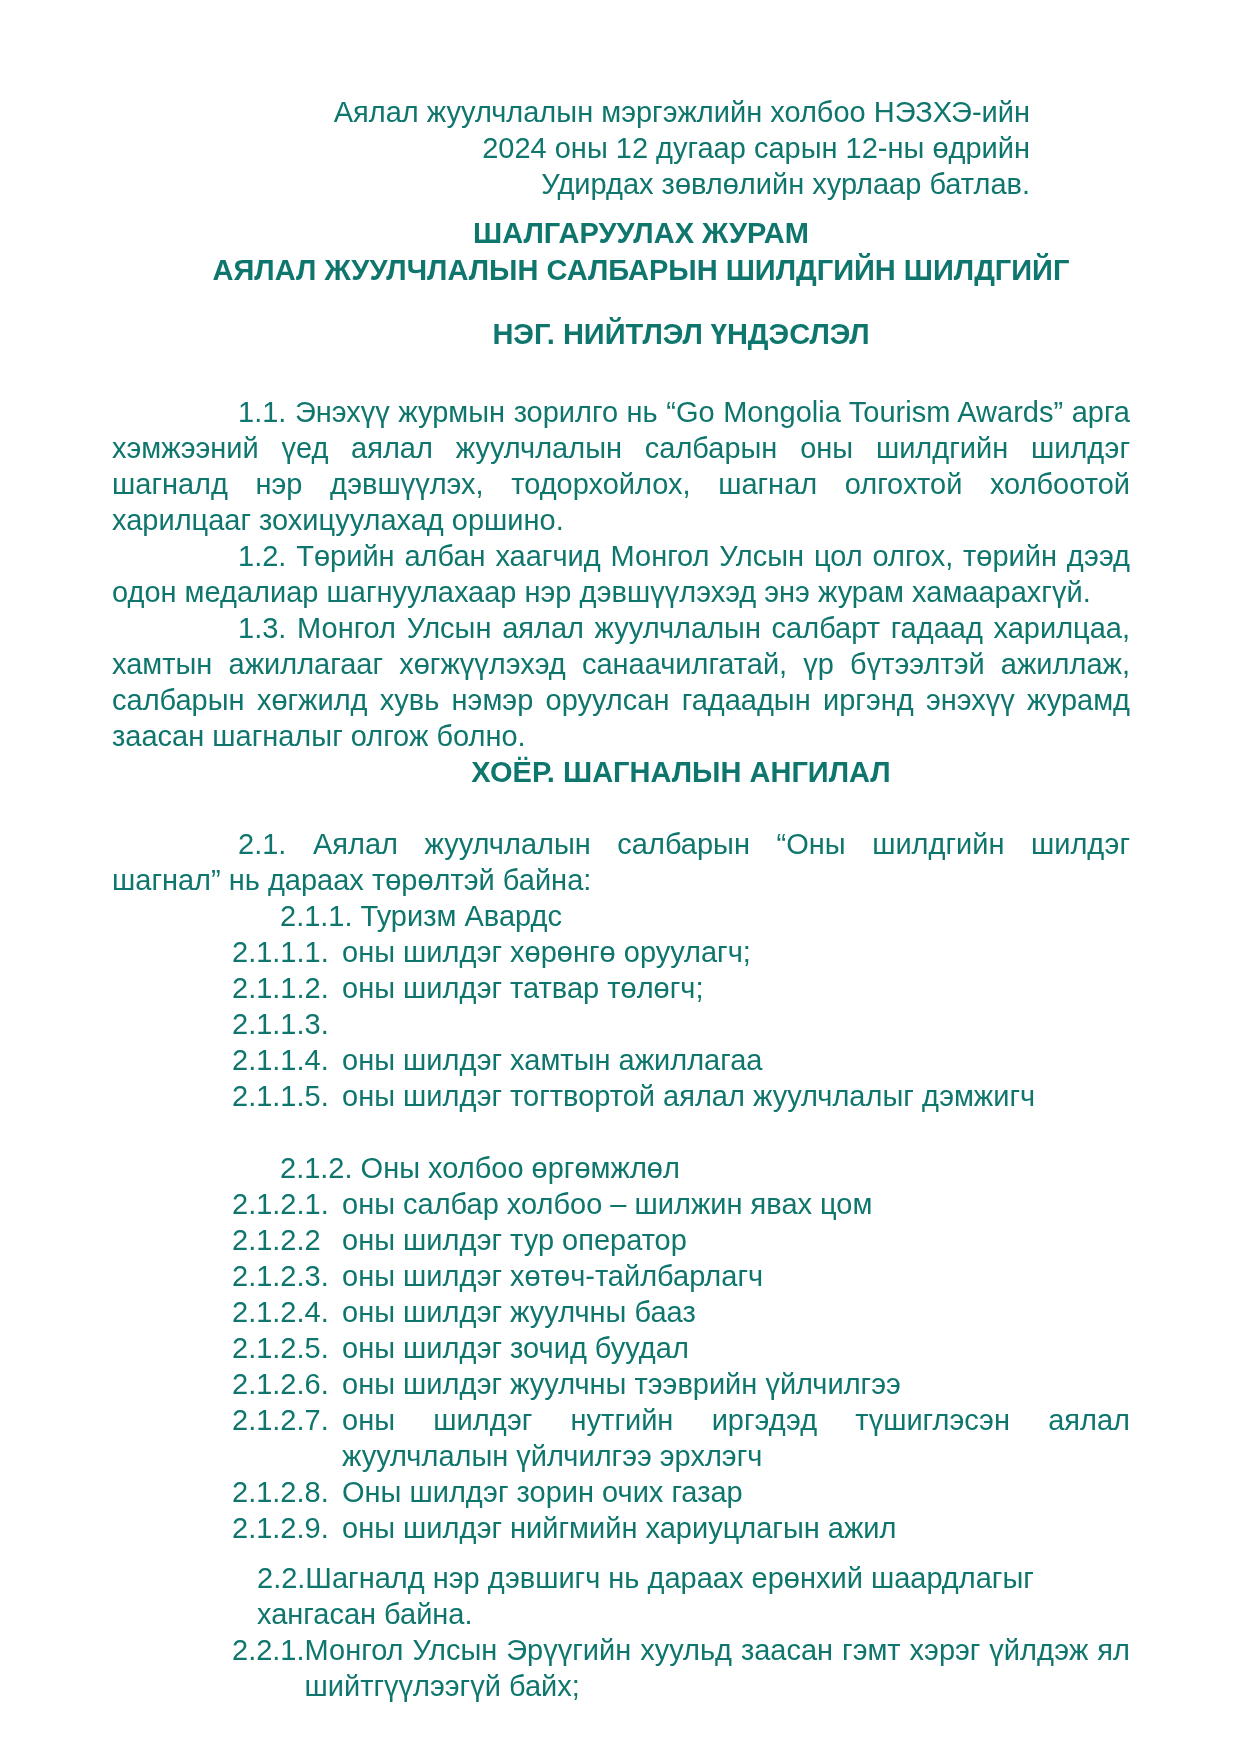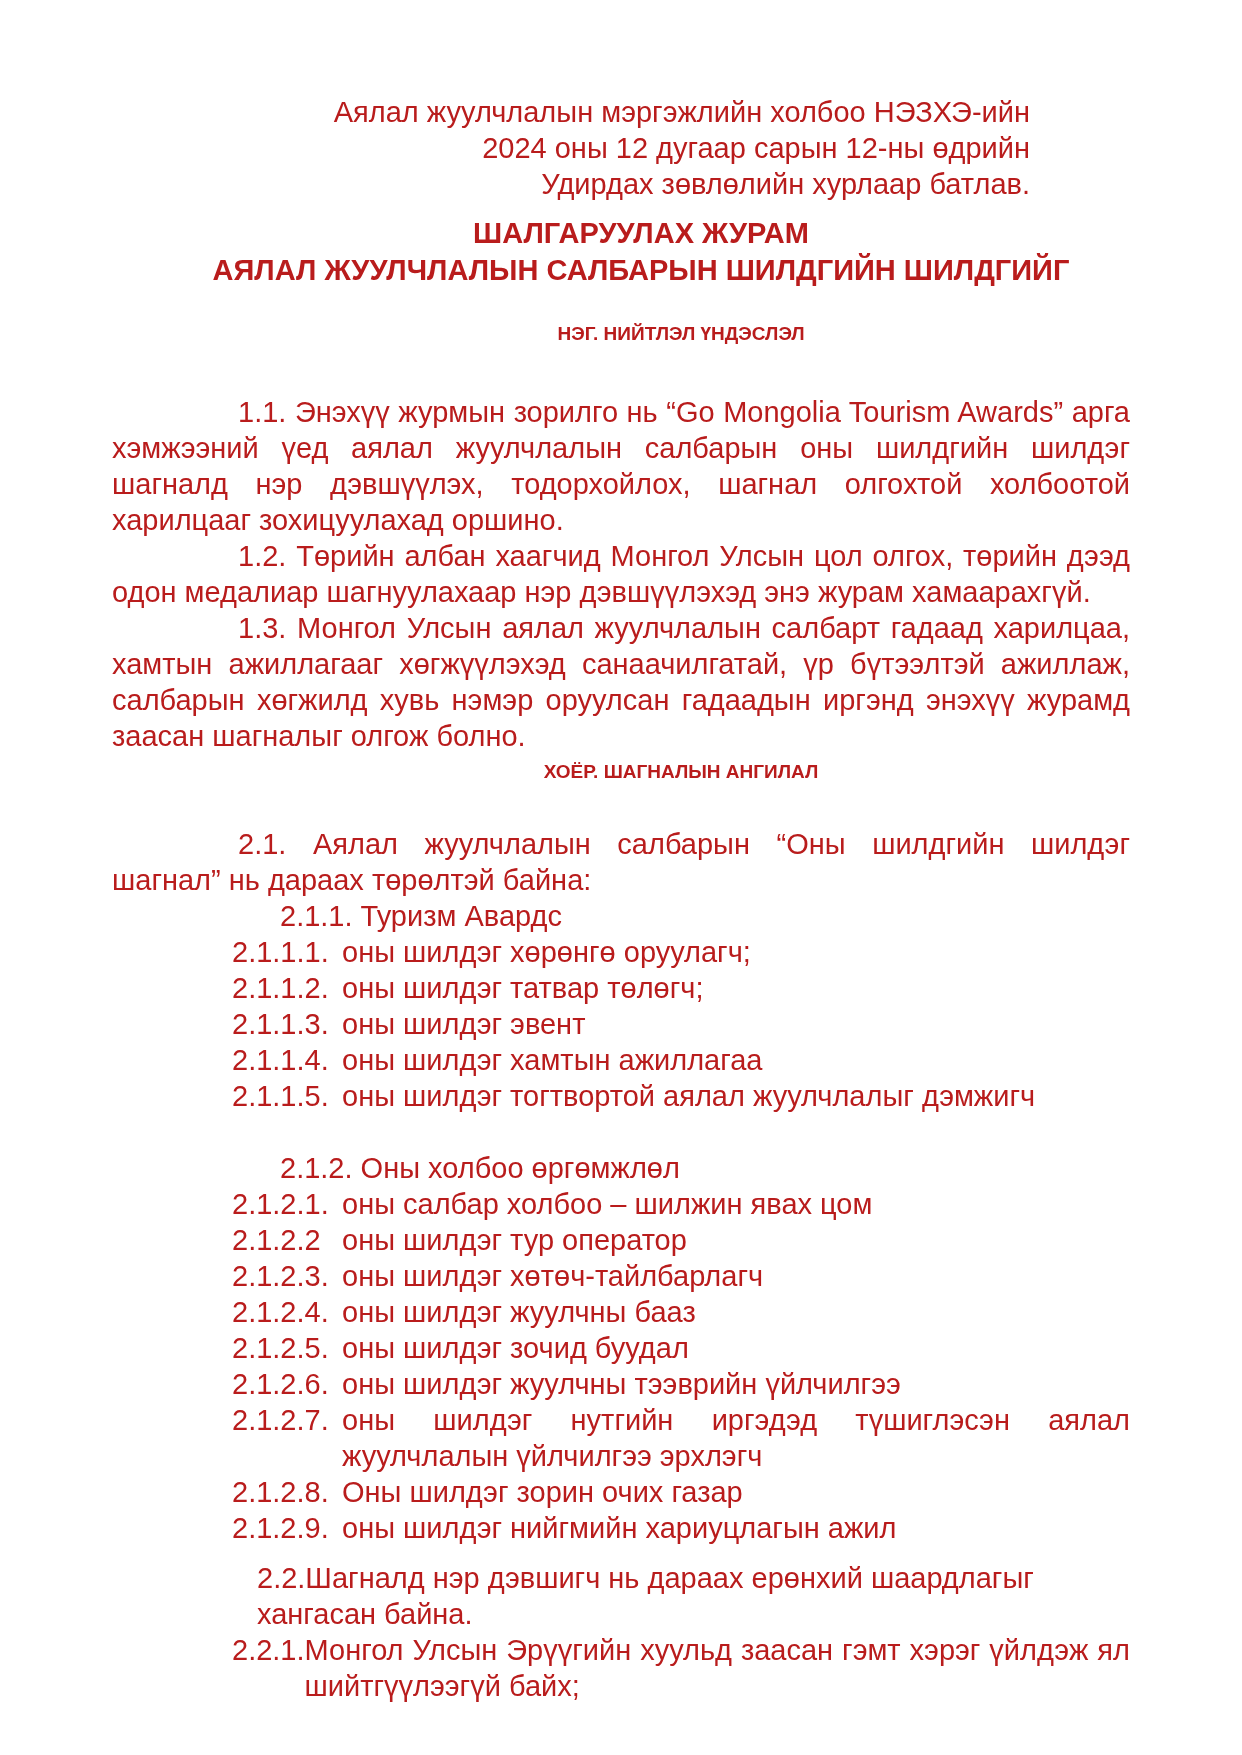--- a/index.html
+++ b/index.html
@@ -11,41 +11,41 @@
     position: relative;
     width: 1242px;
     height: 1755px;
     margin: 0 auto;
     background: #ffffff;
     box-sizing: border-box;
     padding: 94px 112px 0 112px;
     font-family: "Liberation Sans", sans-serif;
     font-size: 29px;
     line-height: 36px;
-    color: #b91c1c;
+    color: #0f766e;
     overflow: hidden;
   }
   .approval {
     text-align: right;
     padding-right: 100px;
   }
   .approval div { white-space: nowrap; }
   .doc-title {
     margin: 13px 0 0 0;
     padding-left: 40px;
     font-size: 29px;
     line-height: 37px;
     font-weight: bold;
     text-align: center;
   }
   .tline { display: block; }
   .sec-heading {
     margin: 27px 0 0 0;
     padding-left: 120px;
-    font-size: 19px;
+    font-size: 29px;
     line-height: 36px;
     font-weight: bold;
     text-align: center;
   }
   .sec-heading.tight { margin-top: 0; }
   .para {
     margin: 0;
     text-align: justify;
   }
   .para.indent { text-indent: 126px; }
@@ -104,21 +104,20 @@
     <div class="li">
       <span class="num">2.1.1.1.</span>
       <span class="txt">оны шилдэг хөрөнгө оруулагч;</span>
     </div>
     <div class="li">
       <span class="num">2.1.1.2.</span>
       <span class="txt">оны шилдэг татвар төлөгч;</span>
     </div>
     <div class="li">
       <span class="num">2.1.1.3.</span>
-      <span class="txt">оны шилдэг эвент</span>
     </div>
     <div class="li">
       <span class="num">2.1.1.4.</span>
       <span class="txt">оны шилдэг хамтын ажиллагаа</span>
     </div>
     <div class="li">
       <span class="num">2.1.1.5.</span>
       <span class="txt">оны шилдэг тогтвортой аялал жуулчлалыг дэмжигч</span>
     </div>
   </div>

